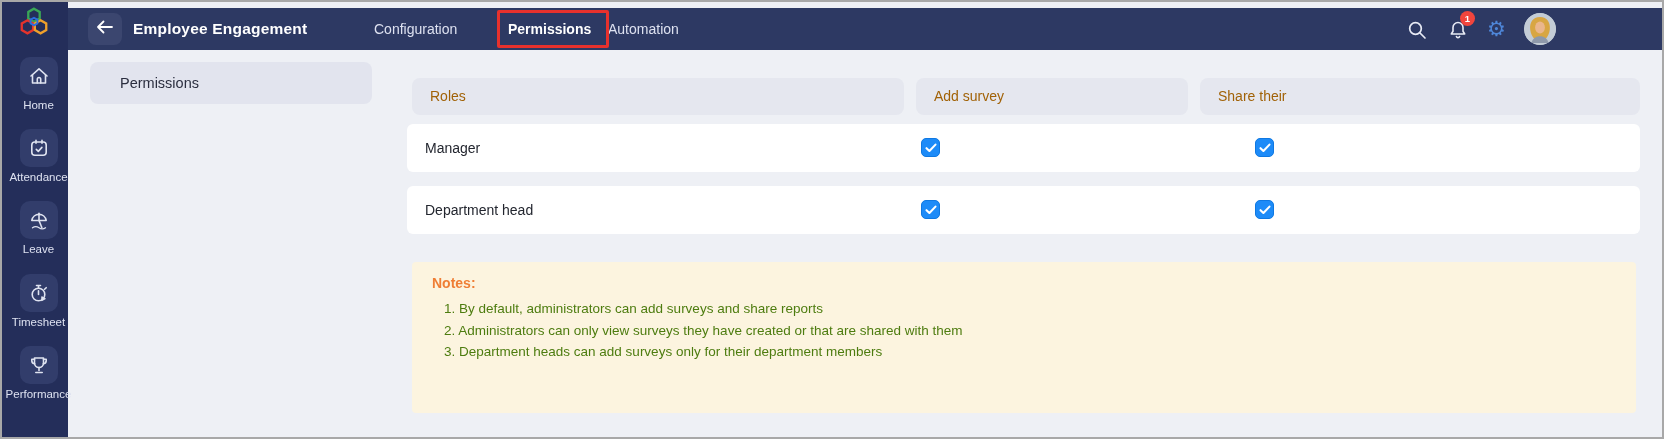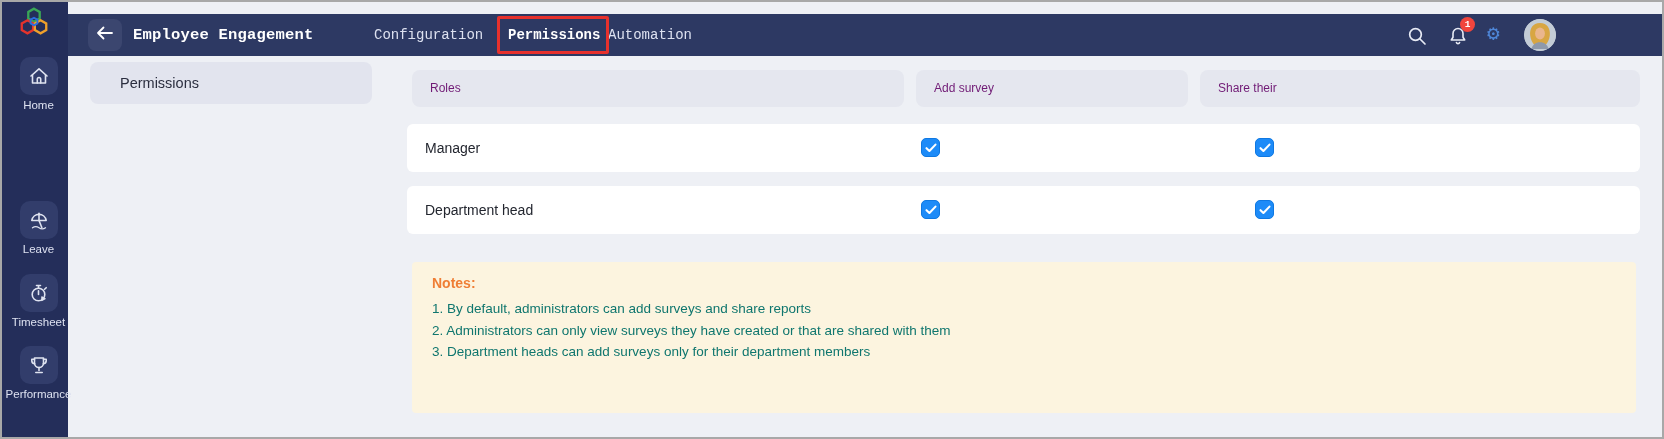--- a/index.html
+++ b/index.html
@@ -1,21 +1,21 @@
 <!DOCTYPE html>
 <html><head>
 <meta charset="utf-8">
 <style>
   * { margin:0; padding:0; box-sizing:border-box; }
   body { font-family:"Liberation Sans", sans-serif; background:#fff; }
   .frame { position:relative; width:1664px; height:439px; background:#eef0f5; overflow:hidden; }
   .frame-border { position:absolute; inset:0; border:2px solid #a8a8a8; z-index:40; pointer-events:none; }
 
   
-  .topbar { position:absolute; left:0; top:14px; right:0; height:42px; background:#2d3963; z-index:1;font-family:Liberation Mono, monospace; }
+  .topbar { position:absolute; left:0; top:8px; right:0; height:42px; background:#2d3963; z-index:1; }
   .back-btn { position:absolute; left:88px; top:5px; width:34px; height:32px; border-radius:8px; background:#3b466f; display:flex; align-items:center; justify-content:center; cursor:pointer; }
   .tb-title { position:absolute; left:133px; top:0; line-height:42px; color:#ffffff; font-size:15.5px; font-weight:700; letter-spacing:.2px; }
   .tab { position:absolute; top:0; line-height:42px; font-size:14px; color:#dde1f0; cursor:pointer; }
   .tab.active { color:#ffffff; font-weight:700; }
   .tab-config { left:374px; } .tab-perm { left:508px; } .tab-auto { left:608px; }
   .annotation { position:absolute; left:497px; top:2px; width:112px; height:38px; border:3px solid #e7312d; border-radius:2px; z-index:45; pointer-events:none; }
   .tb-ico { position:absolute; top:11px; width:22px; height:22px; cursor:pointer; }
   .ico-search { left:1406px; }
   .ico-bell { left:1447px; top:10px; }
   .bell-badge { position:absolute; left:1460px; top:3px; min-width:15px; height:15px; border-radius:8px; background:#f1453d; color:#fff; font-size:9.5px; font-weight:700; text-align:center; line-height:15px; z-index:2; }
@@ -25,36 +25,36 @@
   
   .sidebar { position:absolute; left:0; top:0; width:68px; height:439px; background:#242e5a; z-index:2; }
   .logo { position:absolute; left:15px; top:4px; }
   .side-item { position:absolute; left:0; width:77px; text-align:center; cursor:pointer; }
   .side-tile { width:38px; height:38px; border-radius:10px; background:#323d6b; margin:0 auto; display:flex; align-items:center; justify-content:center; }
   .side-label { margin-top:4px; font-size:11.5px; color:#dde1f0; }
 
   
   .content { position:absolute; left:68px; top:42px; width:1596px; height:397px; background:#eef0f5; }
   .panel-item { position:absolute; left:22px; top:20px; width:282px; height:42px; border-radius:8px; background:#e2e4ee; line-height:42px; padding-left:30px; font-size:14.5px; color:#2b2e3f; cursor:pointer; }
-  .hdr-cell { position:absolute; top:28px; height:37px; border-radius:8px; background:#e5e7ef; line-height:37px; padding-left:18px; font-size:12px; color:#701a75; }
+  .hdr-cell { position:absolute; top:36px; height:37px; border-radius:8px; background:#e5e7ef; line-height:37px; padding-left:18px; font-size:14px; color:#a16207; }
   .hdr-roles { left:344px; width:492px; }
   .hdr-add   { left:848px; width:272px; }
   .hdr-share { left:1132px; width:440px; }
   .perm-row { position:absolute; left:339px; width:1233px; height:48px; background:#ffffff; border-radius:6px; }
   .row-1 { top:82px; } .row-2 { top:144px; }
   .role-name { position:absolute; left:18px; top:0; line-height:48px; font-size:14px; color:#23262f; }
   .checkbox { position:absolute; top:14px; width:19px; height:19px; border-radius:5px; background:#fff; border:1.5px solid #b9bfcc; cursor:pointer; display:flex; align-items:center; justify-content:center; }
   .checkbox.checked { background:#1d8bf8; border-color:#0f78e2; }
   .checkbox svg { visibility:hidden; }
   .checkbox.checked svg { visibility:visible; }
   .cb-1 { left:514px; } .cb-2 { left:848px; }
 
   .notes { position:absolute; left:344px; top:220px; width:1224px; height:151px; border-radius:4px; background:#fcf4df; padding:13px 20px 0 20px; }
   .notes-title { font-size:14px; font-weight:700; color:#ef7e35; }
-  .note-line { font-size:13.5px; color:#0f766e; line-height:21.6px; }
+  .note-line { font-size:13.5px; color:#4d7c0f; line-height:21.6px;margin-left:12px; }
   .notes-list { margin-top:7px; }
 </style>
 </head>
 <body>
 
 <div class="frame">
 
   <div class="topbar">
     <div class="back-btn">
       <span>
@@ -108,20 +108,30 @@
       <div class="side-tile">
         <svg width="24" height="24" viewBox="0 0 24 24" fill="none" stroke="#dfe3f0" stroke-width="1.6" stroke-linecap="round" stroke-linejoin="round">
             <path d="M5.5 11 V19 H18.5 V11"></path>
             <path d="M4 12 L12 4.8 L20 12"></path>
             <path d="M10.3 19 V15.2 a1.7 1.7 0 0 1 3.4 0 V19"></path>
           </svg>
       </div>
       <div class="side-label">Home</div>
     </div>
 
+    <div class="side-item" style="top:129px">
+      <div class="side-tile">
+        <svg width="24" height="24" viewBox="0 0 24 24" fill="none" stroke="#dfe3f0" stroke-width="1.6" stroke-linecap="round" stroke-linejoin="round">
+            <rect x="4.8" y="6" width="14.4" height="13.2" rx="3"></rect>
+            <path d="M9 4.2 v3 M15 4.2 v3"></path>
+            <path d="M9.3 13.4 l2 2 l3.6 -4"></path>
+          </svg>
+      </div>
+      <div class="side-label">Attendance</div>
+    </div>
 
     <div class="side-item" style="top:201px">
       <div class="side-tile">
         <svg width="24" height="24" viewBox="0 0 24 24" fill="none" stroke="#dfe3f0" stroke-width="1.6" stroke-linecap="round" stroke-linejoin="round">
             <path d="M4.8 12.5 a7.3 7.3 0 0 1 14.4 0 z"></path>
             <path d="M12 5.2 V12.5"></path>
             <path d="M12 12.5 L14.8 19.5"></path>
             <path d="M5.5 19.8 c2 -1.4 4.5 -1.4 6.5 0 c2 1.4 4.5 1.4 6.5 0" stroke-width="1.3"></path>
           </svg>
       </div>

